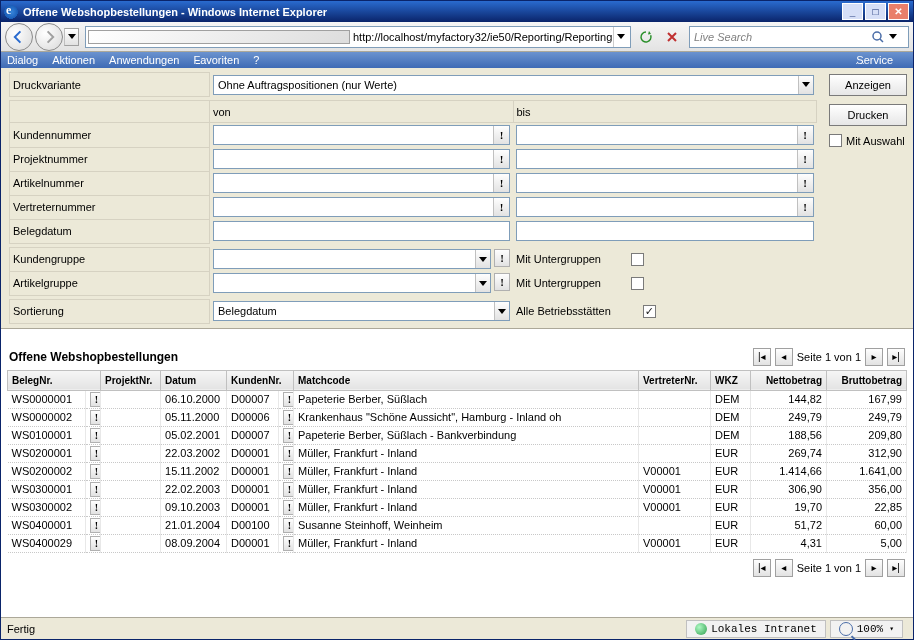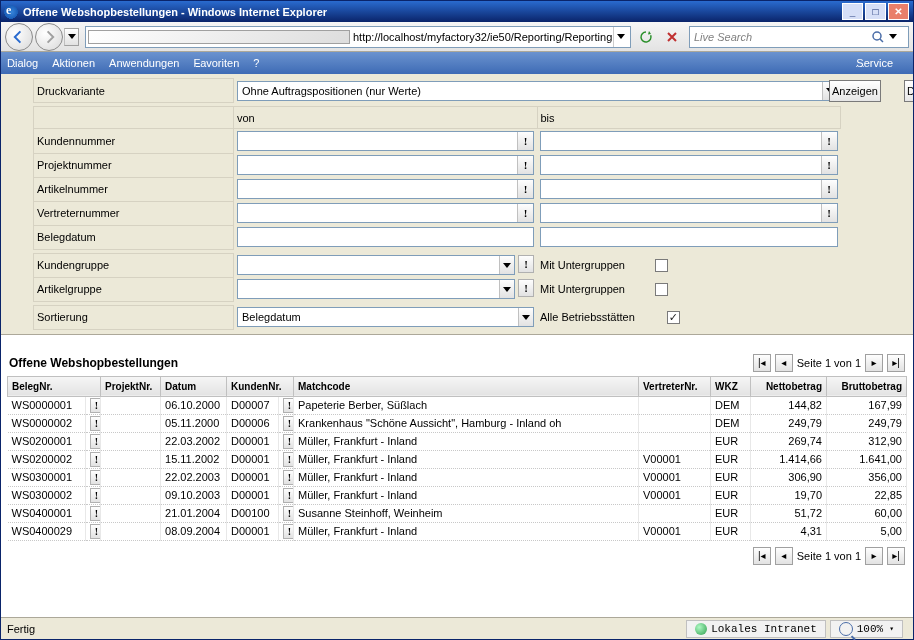--- a/index.html
+++ b/index.html
@@ -89,21 +89,21 @@
   .url-bar span { flex:1; white-space:nowrap; overflow:hidden; }
   .url-dd{ width:15px; height:20px; border-left:1px solid #ccc; display:flex;align-items:center;justify-content:center;}
   .small-toolbar-btn{ width:22px;height:22px; border:1px solid transparent; display:flex;align-items:center;justify-content:center; margin-left:4px;color:#2a6bcf;}
   .search-bar{
     width: 220px; height:22px; border:1px solid #7f9db9; margin-left:6px;
     display:flex; align-items:center; background:#fff; color:#808080; font-style:italic;
     padding:0 4px;
   }
   .search-bar span{ flex:1; }
   .app-menubar{
-    height: 22px;
+    height: 16px;
     background: linear-gradient(to bottom,#6b93cf,#3e6bb5);
     display:flex; align-items:center;
     color:#fff; font-size:11px;
     padding: 0 6px;
   }
   .app-menubar .menu-item{ margin-right: 14px; cursor:default; text-decoration: underline; text-decoration-color:#fff; text-underline-offset:-1px;}
   .app-menubar .menu-item::first-letter{ text-decoration: underline;}
   .app-menubar .menu-item{ text-decoration:none; }
   .app-menubar .service{ margin-left:auto; }
   .page-body{
@@ -116,31 +116,31 @@
     background:#ece9d8;
     border-bottom:1px solid #aca899;
   }
   .filter-left{
     flex:1;
     padding:4px 6px 4px 8px;
   }
   .filter-right{
     width: 90px;
     padding:6px 6px;
-    display:flex; gap:23px; align-items:stretch;
+    display:flex; flex-direction:column; gap:8px; align-items:stretch;
   }
   .btn {
     height: 22px;
     border:1px solid #7a7a7a;
     background: linear-gradient(to bottom,#fff,#e6e6e6);
     font-size:11px; cursor:default;
     padding: 0 2px;
   }
   .chk-row{ display:flex; align-items:center; gap:4px; white-space:nowrap; font-size:11px;}
-  .fld-table{ width:100%; border-collapse: collapse; table-layout: fixed; margin-left: 24px;}
+  .fld-table{ width:100%; border-collapse: collapse; table-layout: fixed;}
   .fld-table td{ padding: 2px 3px; vertical-align: middle; font-size:11px; }
   .fld-table td.label{
     width: 200px;
     background:#ece9d8;
     border:1px solid #d6d2c2;
     height:24px;
   }
   .fld-table td.col-head{
     background:#ece9d8;
     border:1px solid #d6d2c2;
@@ -554,20 +554,33 @@
               <td>05.11.2000</td>
               <td>D00006</td>
               <td><span class="cell-bang">!</span></td>
               <td>Krankenhaus "Schöne Aussicht", Hamburg - Inland oh</td>
               <td></td>
               <td>DEM</td>
               <td class="num">249,79</td>
               <td class="num">249,79</td>
             </tr>
             <tr>
+              <td>WS0100001</td>
+              <td><span class="cell-bang">!</span></td>
+              <td></td>
+              <td>05.02.2001</td>
+              <td>D00007</td>
+              <td><span class="cell-bang">!</span></td>
+              <td>Papeterie Berber, Süßlach - Bankverbindung</td>
+              <td></td>
+              <td>DEM</td>
+              <td class="num">188,56</td>
+              <td class="num">209,80</td>
+            </tr>
+            <tr>
               <td>WS0200001</td>
               <td><span class="cell-bang">!</span></td>
               <td></td>
               <td>22.03.2002</td>
               <td>D00001</td>
               <td><span class="cell-bang">!</span></td>
               <td>Müller, Frankfurt - Inland</td>
               <td></td>
               <td>EUR</td>
               <td class="num">269,74</td>

